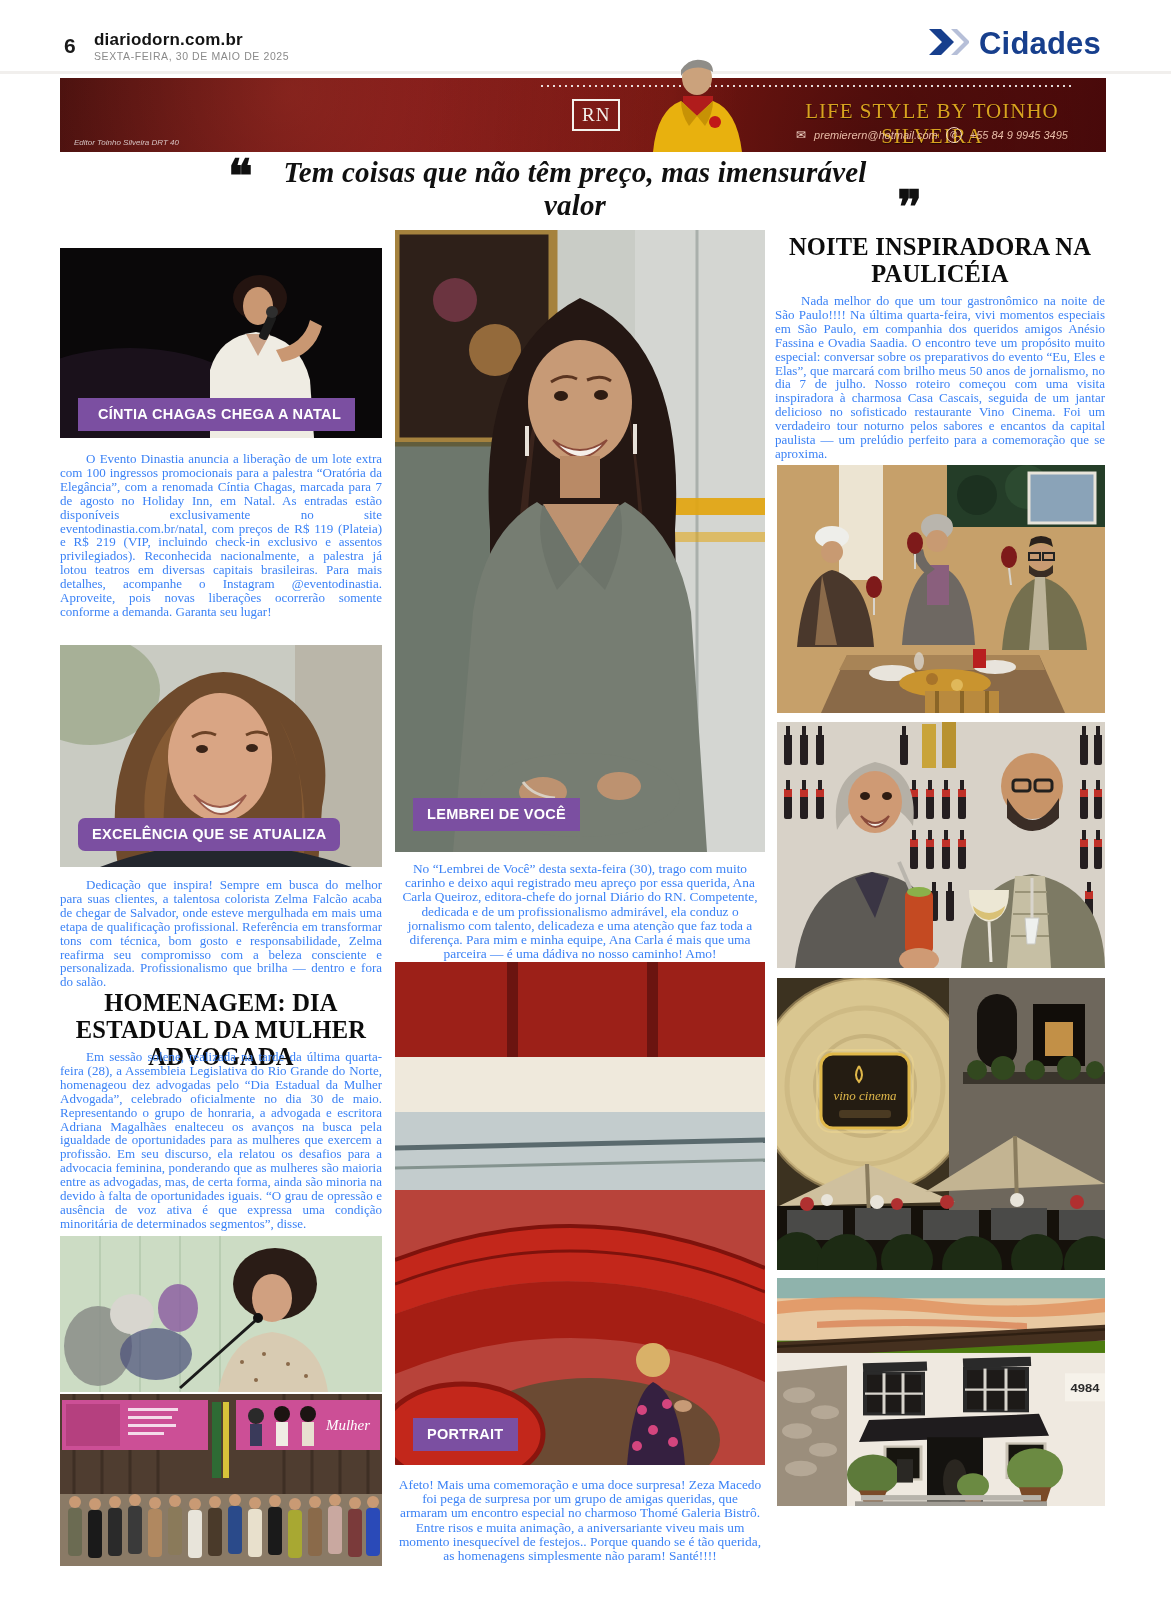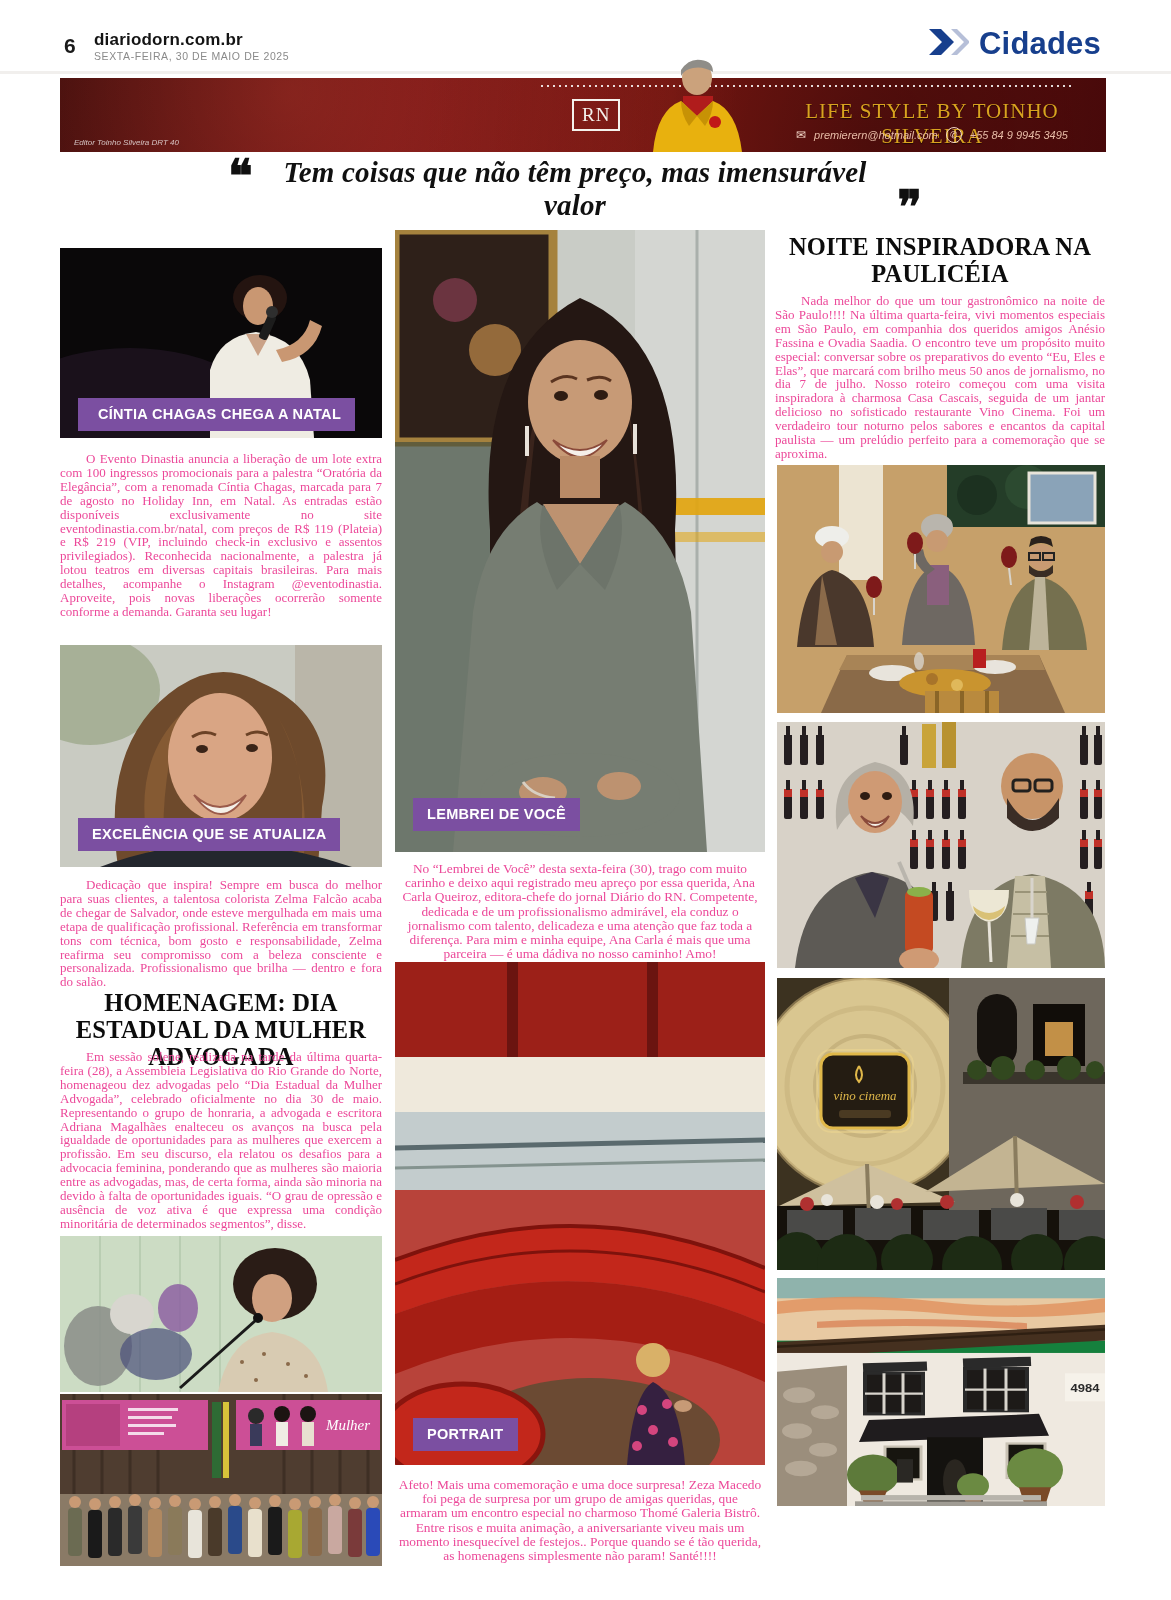--- a/index.html
+++ b/index.html
@@ -38,27 +38,27 @@
 
   
   .quote-block{position:absolute;left:228px;top:156px;width:694px;text-align:center;}
   .quote-line{display:flex;justify-content:center;align-items:flex-start;gap:16px;}
   .quote-mark{font:700 46px/0.9 "Liberation Serif",serif;color:#101010;}
   .quote-mark.close{align-self:flex-end;transform:translateY(6px);}
   .quote-text{font:italic 700 29px/1.15 "Liberation Serif",serif;color:#101010;letter-spacing:.2px;}
   .quote-author{margin-top:8px;font:700 13.5px "Liberation Serif",serif;color:#141414;}
 
   
-  .photo{position:absolute;overflow:hidden;background:#15803d;}
+  .photo{position:absolute;overflow:hidden;background:#4d7c0f;}
   .photo svg{display:block;width:100%;height:100%;}
   .caption{position:absolute;background:#7b4fa1;color:#fff;white-space:nowrap;
            font:700 14.5px/1 "Liberation Sans",sans-serif;letter-spacing:.3px;padding:9px 14px;z-index:3;}
 
   
-  .article{position:absolute;font:400 13px/1.07 "Liberation Serif",serif;color:#ec4899;text-align:justify;}
+  .article{position:absolute;font:400 13px/1.07 "Liberation Serif",serif;color:#3b82f6;text-align:justify;}
   .article p{margin:0;text-indent:26px;}
   .article.centered{text-align:center;font-size:13.4px;line-height:1.06;}
   .article.centered p{text-indent:0;}
   .headline{position:absolute;font:700 24.5px/1.1 "Liberation Serif",serif;text-align:center;color:#0c0c0c;letter-spacing:.2px;}
 </style>
 </head>
 <body>
 
 <div class="page">
 
@@ -137,21 +137,21 @@
       <path d="M238,210 Q252,130 218,72 Q250,130 244,210 Z" fill="#855a33"></path>
       <ellipse cx="160" cy="112" rx="52" ry="64" fill="#d9a584"></ellipse>
       <path d="M132,92 q12,-8 24,-2" stroke="#6b4226" stroke-width="3" fill="none"></path>
       <path d="M186,90 q12,-6 22,0" stroke="#6b4226" stroke-width="3" fill="none"></path>
       <ellipse cx="142" cy="104" rx="6" ry="4" fill="#3a2418"></ellipse>
       <ellipse cx="192" cy="103" rx="6" ry="4" fill="#3a2418"></ellipse>
       <path d="M134,150 Q160,174 186,150 Q162,188 134,150 Z" fill="#f4efe8" stroke="#9a5a4a" stroke-width="2"></path>
       <path d="M40,222 Q160,176 292,222 Z" fill="#23272e"></path>
     </svg>
   </div>
-  <div class="caption" style="left:78px;top:818px;">EXCELÊNCIA QUE SE ATUALIZA</div>
+  <div class="caption" style="left:78px;top:818px;border-radius:7px;">EXCELÊNCIA QUE SE ATUALIZA</div>
   <div class="article" style="left:60px;top:878px;width:322px;">
     <p>Dedicação que inspira! Sempre em busca do melhor para suas clientes, a talentosa colorista Zelma Falcão acaba de chegar de Salvador, onde esteve mergulhada em mais uma etapa de qualificação profissional. Referência em transformar tons com técnica, bom gosto e responsabilidade, Zelma reafirma seu compromisso com a beleza consciente e personalizada. Profissionalismo que brilha — dentro e fora do salão.</p>
   </div>
 
   <div class="headline" style="left:60px;top:990px;width:322px;">HOMENAGEM: DIA ESTADUAL DA MULHER ADVOGADA</div>
   <div class="article" style="left:60px;top:1050px;width:322px;">
     <p>Em sessão solene, realizada na tarde da última quarta-feira (28), a Assembleia Legislativa do Rio Grande do Norte, homenageou dez advogadas pelo “Dia Estadual da Mulher Advogada”, celebrado oficialmente no dia 30 de maio. Representando o grupo de honraria, a advogada e escritora Adriana Magalhães enalteceu os avanços na busca pela igualdade de oportunidades para as mulheres que exercem a profissão. Em seu discurso, ela relatou os desafios para a advocacia feminina, ponderando que as mulheres são maioria entre as advogadas, mas, de certa forma, ainda são minoria na devido à falta de oportunidades iguais. “O grau de opressão e ausência de voz ativa é que expressa uma condição minoritária de determinados segmentos”, disse.</p>
   </div>
 
   <div class="photo" style="left:60px;top:1236px;width:322px;height:156px;">

